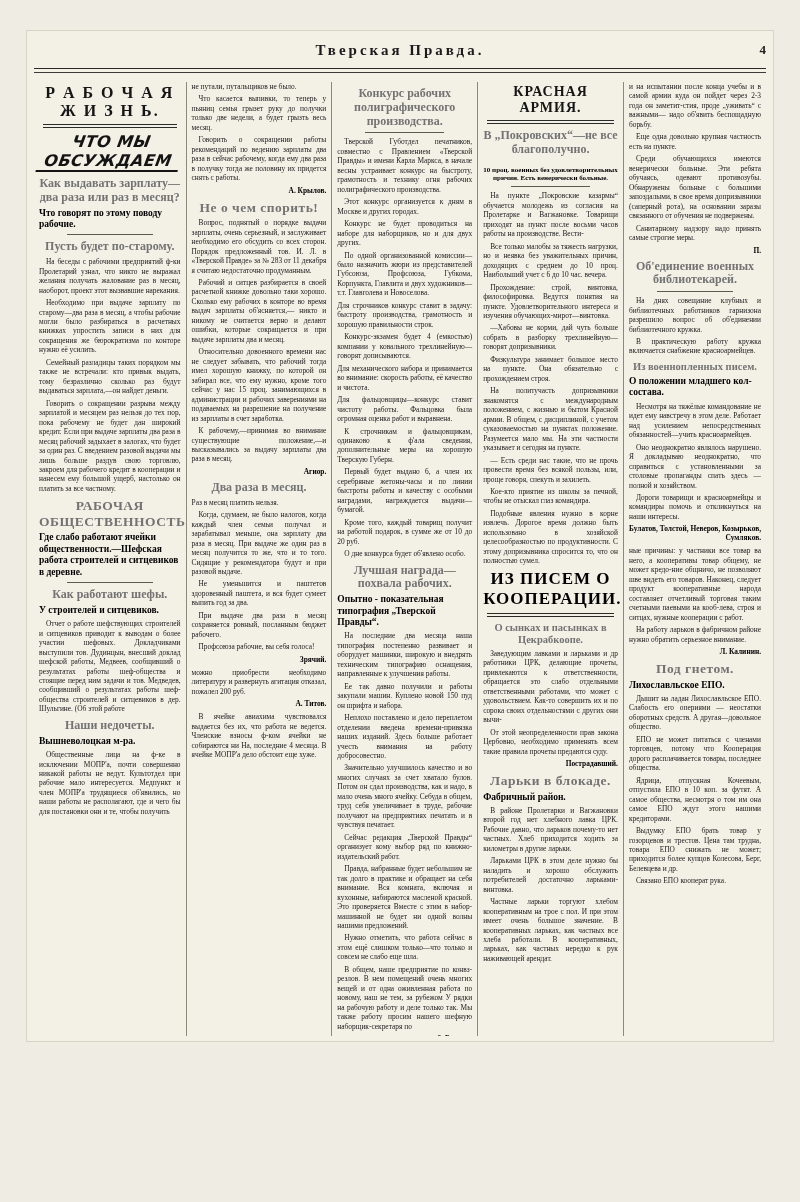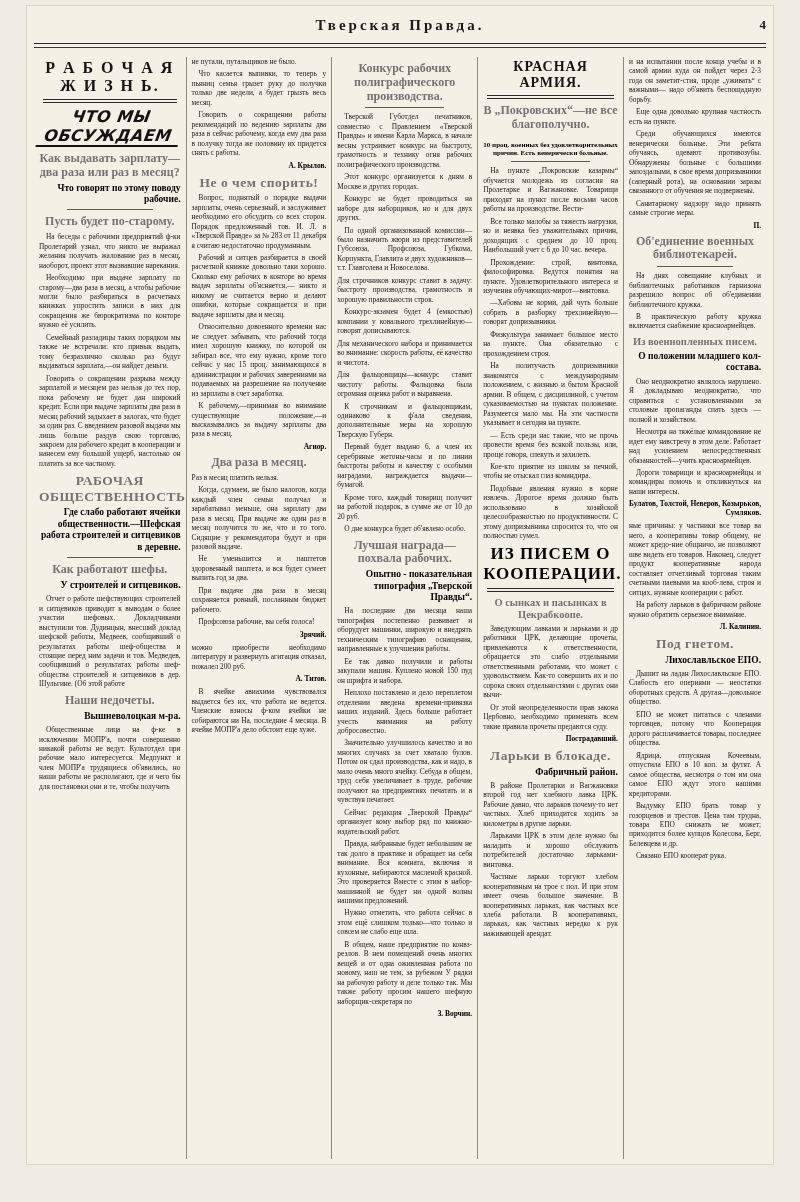--- a/index.html
+++ b/index.html
@@ -3,21 +3,21 @@
 <meta charset="utf-8">
 <style>
   html,body{margin:0;padding:0;background:#6e6e6e;}
   body{font-family:"Liberation Serif", serif;}
   .page{
     width:800px;height:1202px;position:relative;overflow:hidden;
     background:#efece3;
     box-sizing:border-box;
   }
   .paper{
-    position:absolute;left:26px;top:5px;width:748px;height:1160px;
+    position:absolute;left:26px;top:30px;width:748px;height:1012px;
     background:#f3f0e6;
     box-shadow:0 0 0 1px #d8d3c2 inset;
     overflow:hidden;
   }
   
   .masthead{
     position:absolute;left:0;top:0;width:100%;height:40px;
     display:flex;align-items:center;justify-content:center;
   }
   .masthead .title{
@@ -67,21 +67,21 @@
     border-bottom:2px solid #141414;
     padding:0 2px;
   }
   .hdr{
     text-align:center;font-weight:bold;font-size:10.5px;line-height:1.15;
     margin:5px 0 3px 0;color:#737373;
   }
   .hdr.lg{font-size:12px;}
   .hdr.xl{font-size:13.5px;letter-spacing:0.5px;}
   .subhdr{
-    text-align:right;font-weight:bold;font-size:9.5px;line-height:1.2;margin:2px 0 3px 0;
+    text-align:left;font-weight:bold;font-size:9.5px;line-height:1.2;margin:2px 0 3px 0;
   }
   .kicker{
     text-align:center;font-size:7px;line-height:1.2;font-weight:bold;margin:9px 0 3px 0;
   }
   p.body{
     font-size:7.4px;line-height:1.28;text-align:justify;margin:0 0 3px 0;
     color:#1a1a1a;text-indent:7px;
     hyphens:auto;
   }
   p.body.noind{text-indent:0;}
@@ -219,22 +219,22 @@
         <p class="body">Еще одна довольно крупная частность есть на пункте.</p>
         <p class="body">Среди обучающихся имеются венерически больные. Эти ребята обучаясь, одевают противозубы. Обнаружены больные с большими запоздалыми, в свое время допризывники (саперный рота), на основании заразы связанного от обучения не подвержены.</p>
         <p class="body">Санитарному надзору надо принять самые строгие меры.</p>
         <div class="sig">П.</div>
         <div class="hdr lg">Об'единение военных библиотекарей.</div>
         <div class="hr short"></div>
         <p class="body">На днях совещание клубных и библиотечных работников гарнизона разрешило вопрос об об'единении библиотечного кружка.</p>
         <p class="body">В практическую работу кружка включается снабжение красноармейцев.</p>
         <div class="hdr">Из военнопленных писем.</div>
         <div class="subhdr">О положении младшего кол-состава.</div>
+        <p class="body">Несмотря на тяжёлые командование не идет ему навстречу в этом деле. Работает над усилением непосредственных обязанностей—учить красноармейцев.</p>
         <p class="body">Оно неоднократно являлось нарушено. Я докладываю неоднократно, что справиться с установленными за столовые пропаганды спать здесь — полной и хозяйством.</p>
-        <p class="body">Несмотря на тяжёлые командование не идет ему навстречу в этом деле. Работает над усилением непосредственных обязанностей—учить красноармейцев.</p>
         <p class="body">Дороги товарищи и красноармейцы и командиры помочь и откликнуться на наши интересы.</p>
         <div class="sig">Булатов, Толстой, Неверов, Козырьков, Сумляков.</div>
         <p class="body noind">ные причины: у частники все товар ва него, а кооперативы товар общему, не может кредо-ние общничо, не позволяют шве видеть его товаров. Наконец, следует продукт кооперативные народа составляет отчетливый торговая таким счетными паевыми на кооб-лева, строя и ситцах, нужные кооперации с работ.</p>
         <p class="body">На работу ларьков в фабричном районе нужно обратить серьезное внимание.</p>
         <div class="sig">Л. Калинин.</div>
         <div class="hdr xl">Под гнетом.</div>
         <div class="subhdr">Лихославльское ЕПО.</div>
         <p class="body">Дышит на ладан Лихославльское ЕПО. Слабость его опериями — неостатки оборотных средств. А другая—довольное общество.</p>
         <p class="body">ЕПО не может питаться с членами торговцев, потому что Кооперация дорого расплачивается товары, последнее общества.</p>
         <p class="body">Ядрица, отпускная Кочеевым, отпустила ЕПО в 10 коп. за футят. А самое общества, несмотря о том им она самое ЕПО ждут этого нашими кредиторами.</p>

